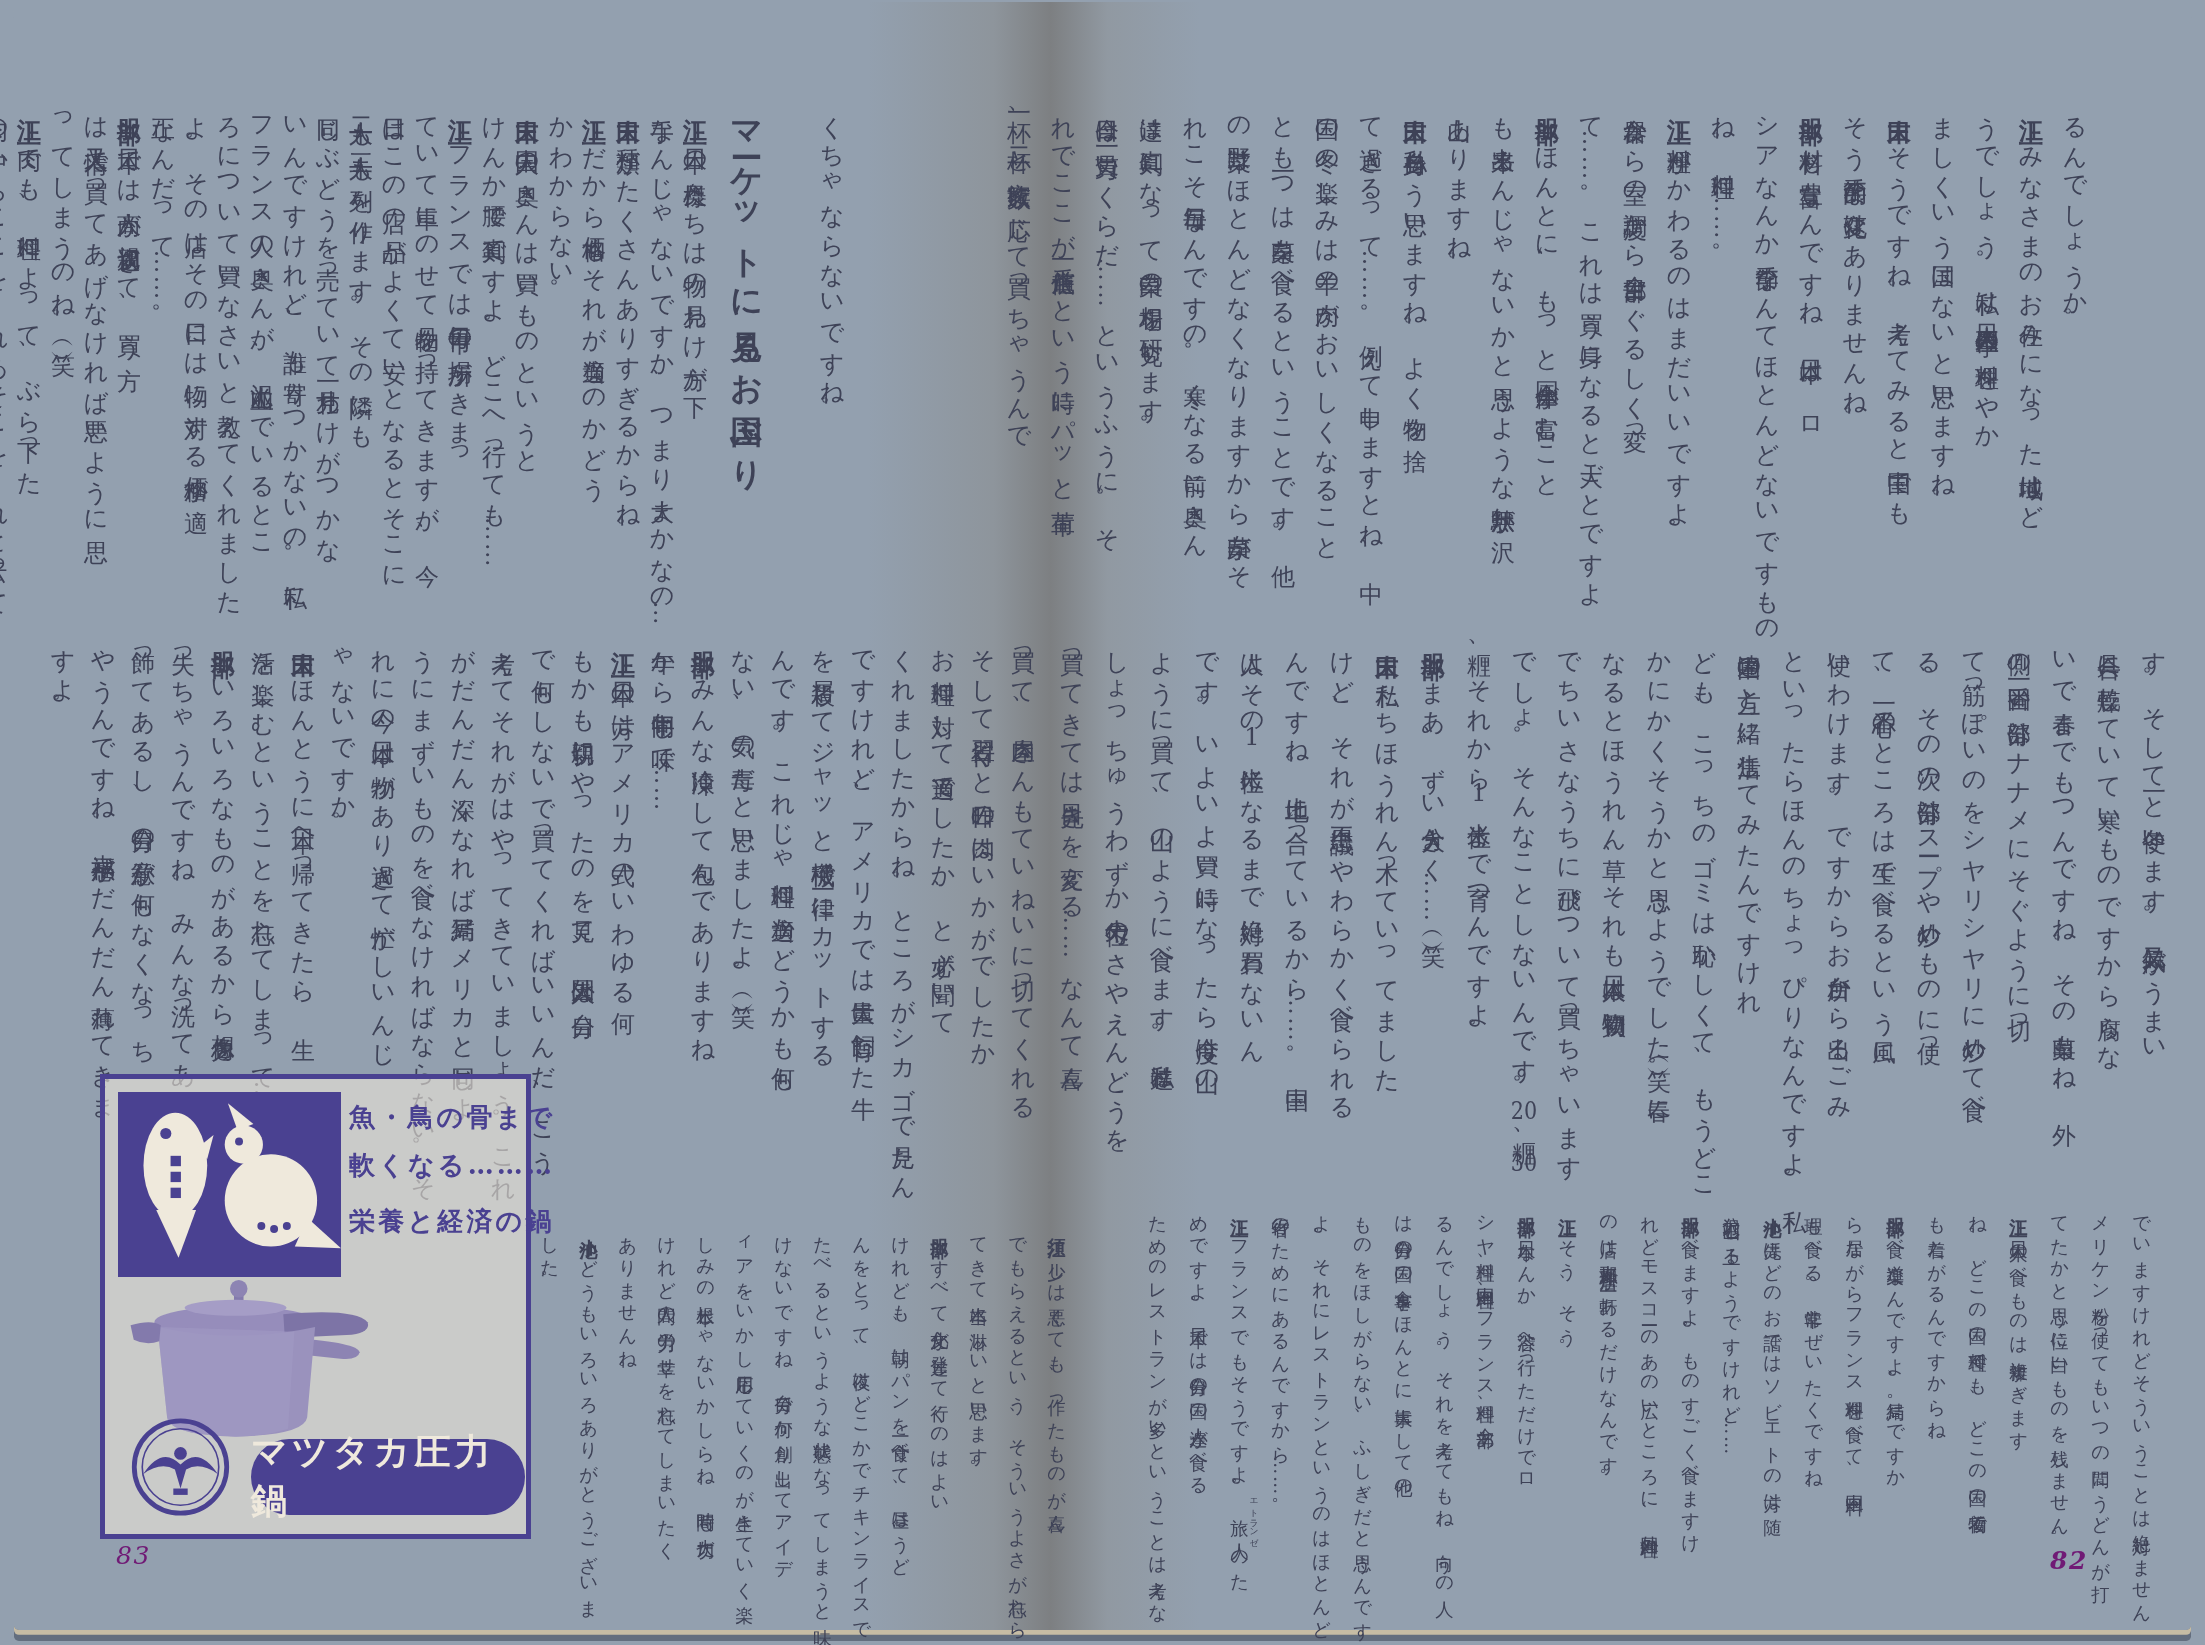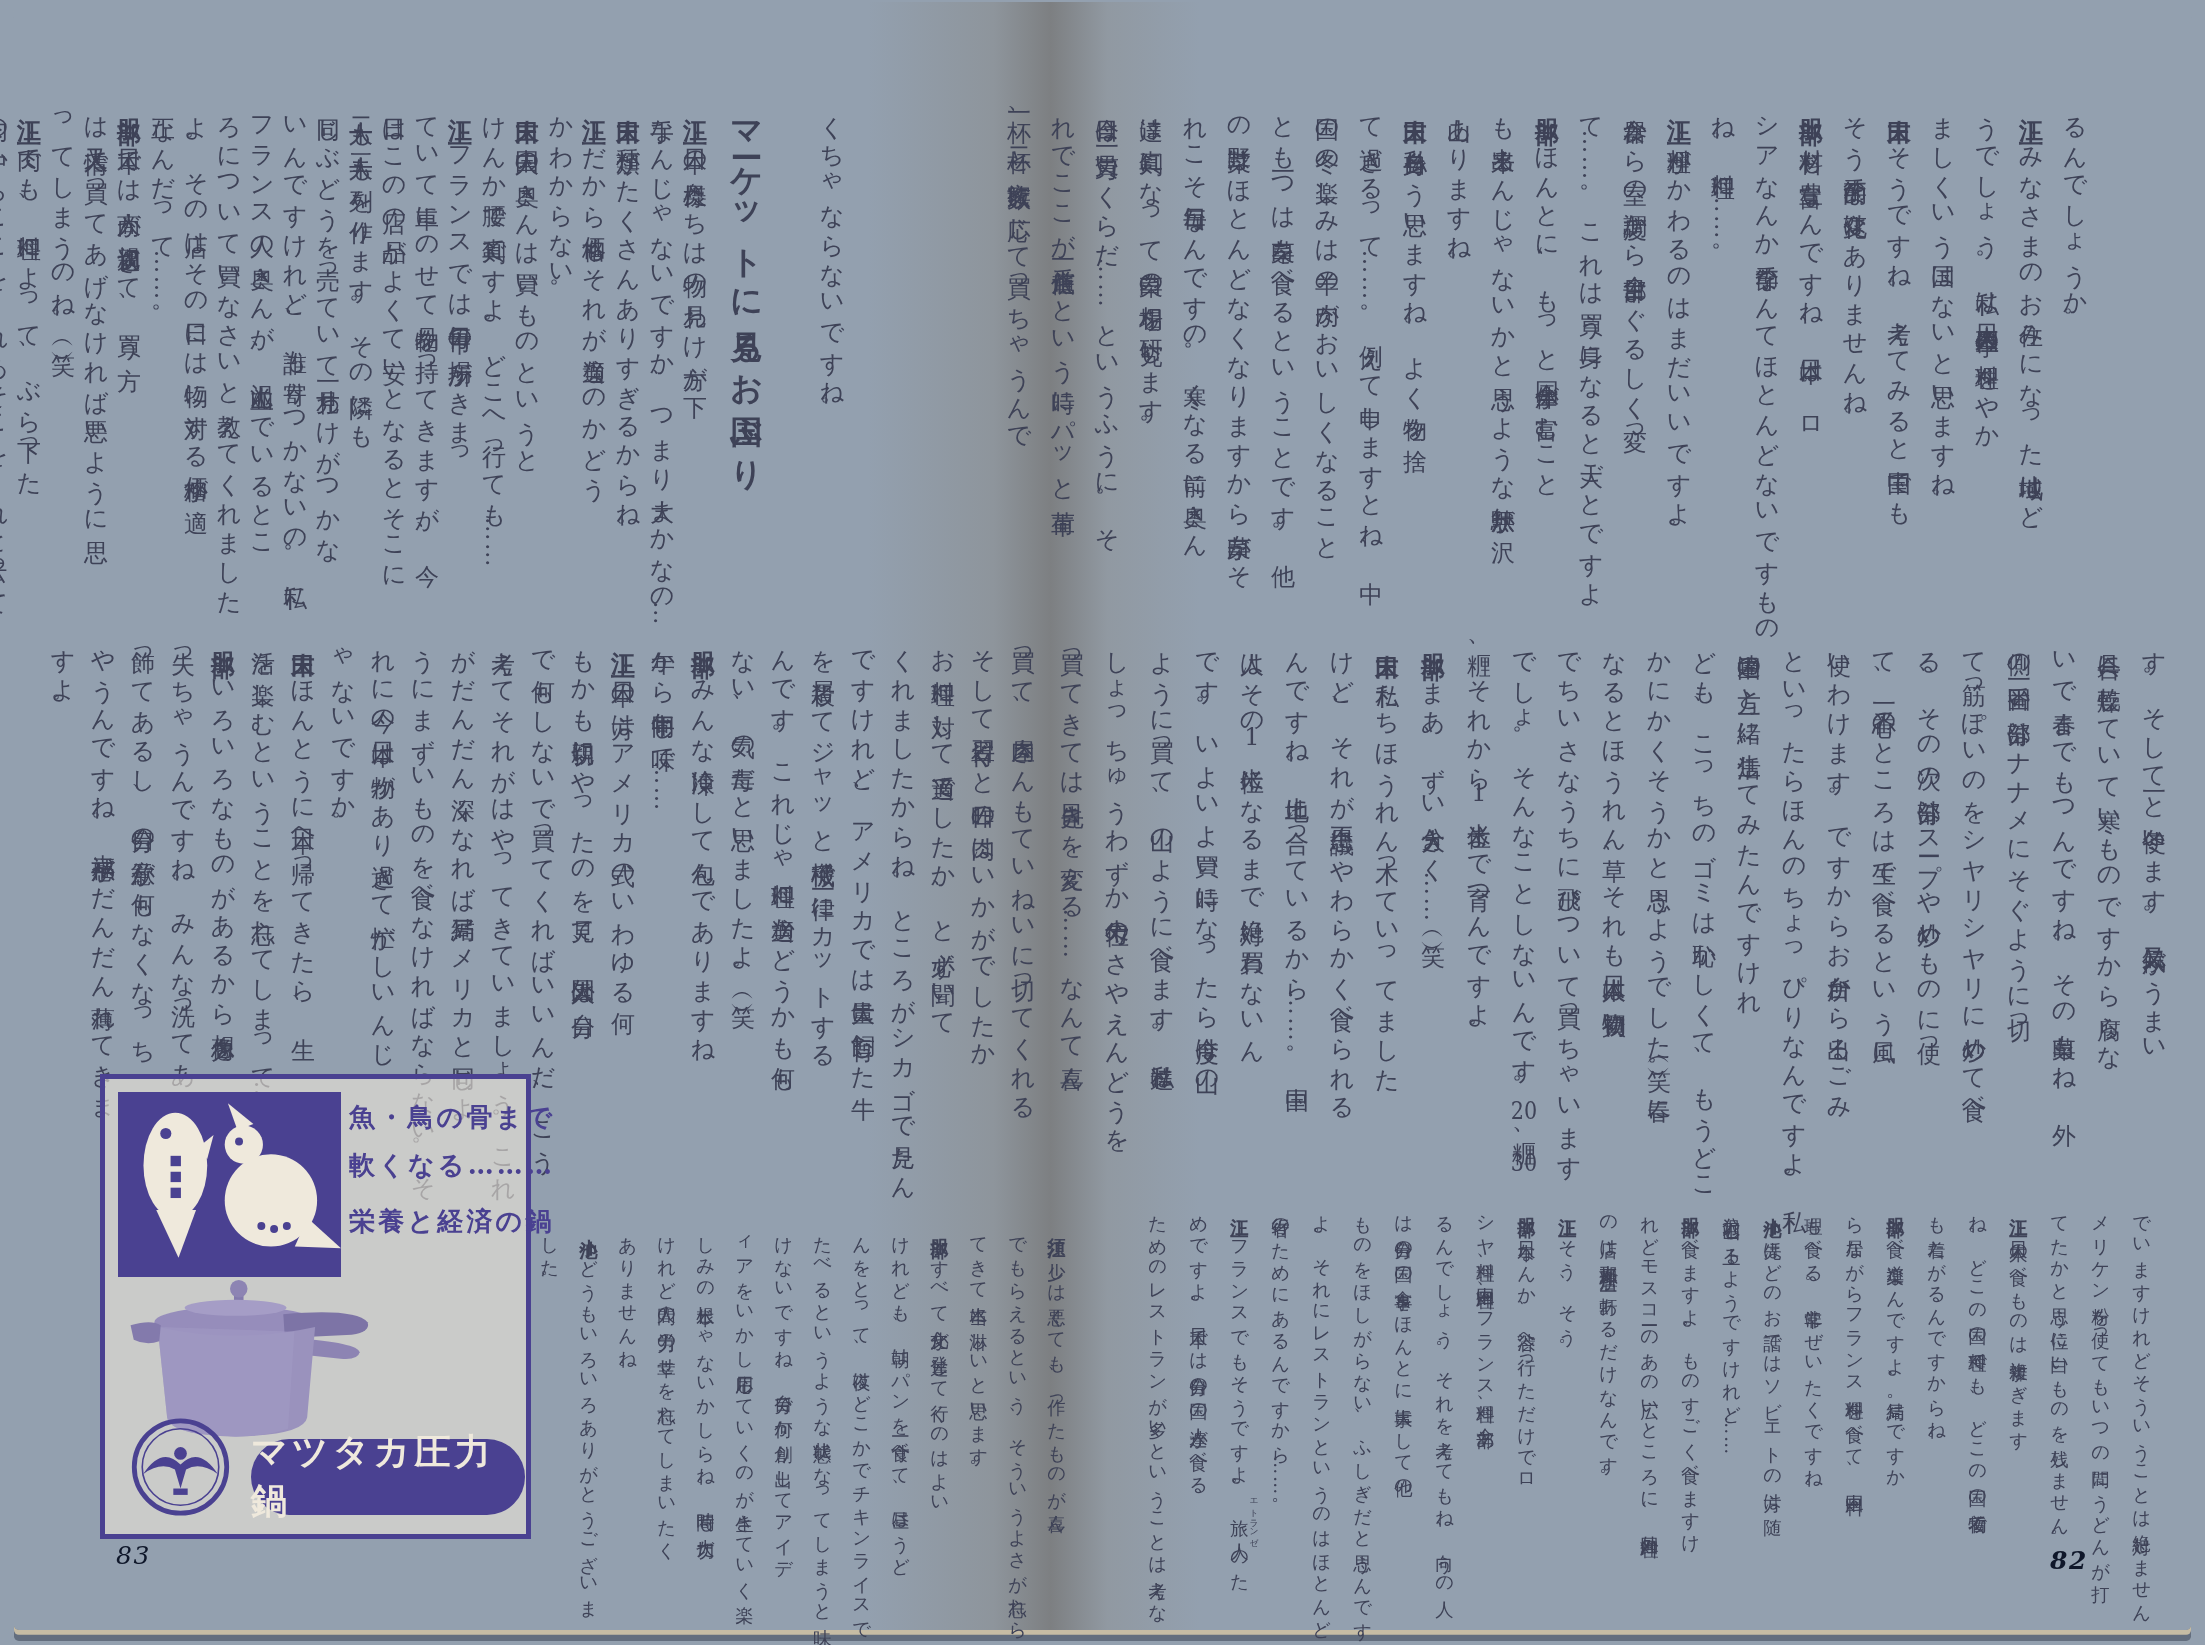--- a/index.html
+++ b/index.html
@@ -37,21 +37,21 @@
   .l2{top:633px;left:44px;  width:999px;height:525px;font-size:24px;letter-spacing:2px;line-height:40px;}
   .l3{top:1224px;left:532px;width:544px; height:406px;font-size:18.3px;letter-spacing:1.8px;line-height:39px;}
   .band .heading-col{
     font-size:32px;font-weight:bold;letter-spacing:4px;
     line-height:70px;padding-block-start:33px;
   }
   .band b.spk{font-weight:bold;}
   .tcy{text-combine-upright:all;}
   ruby rt{font-size:8.8px;letter-spacing:0;}
   .pgnum{
-    position:absolute;font-style:italic;font-size:25px;color:#0f172a;
+    position:absolute;font-style:italic;font-size:25px;color:#701a75;
     font-family:"DejaVu Serif",serif;letter-spacing:1.6px;
   }
   .pg-l{left:116px;top:1541px;}
   .pg-r{left:2050px;top:1546px;font-weight:bold;}
   
   .ad{
     position:absolute;left:100px;top:1074px;width:431px;height:465px;
     border:5.6px solid var(--ad-ink,#4a4191);
     background:rgba(238,232,219,.6);
     box-sizing:border-box;

